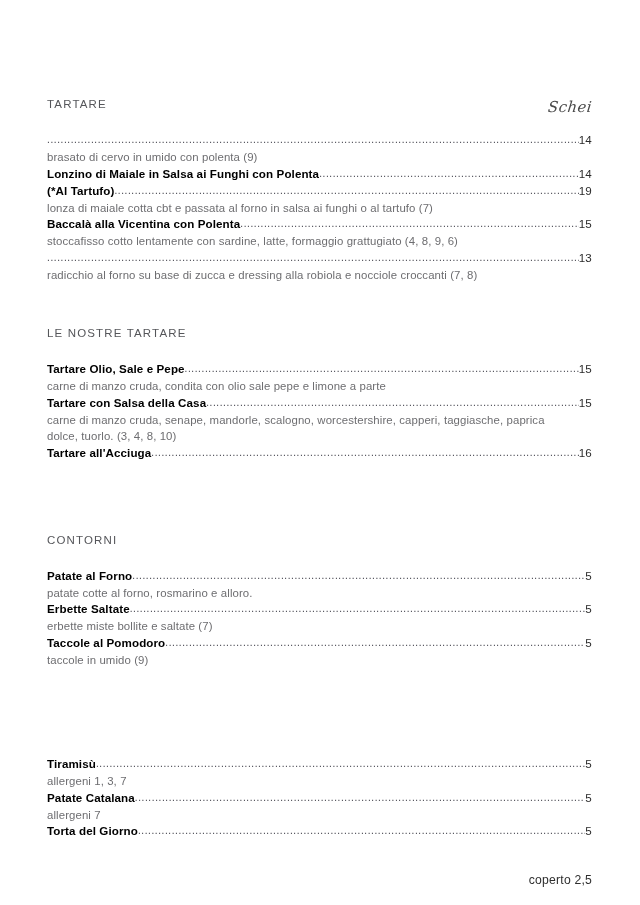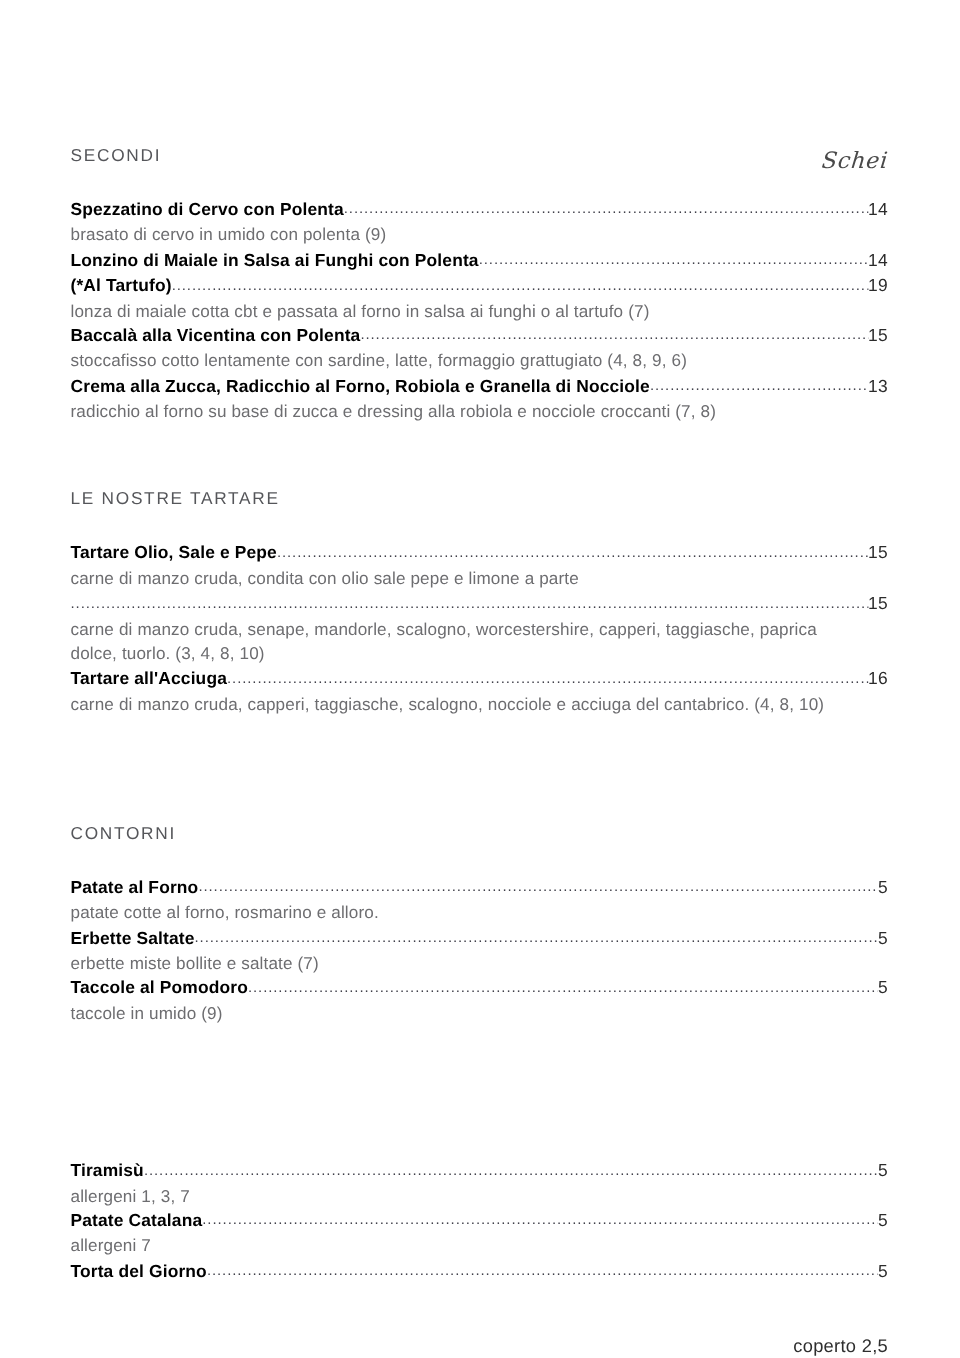--- a/index.html
+++ b/index.html
@@ -104,26 +104,25 @@
   }
 </style>
 </head>
 <body>
 
 <div class="page">
 
   <div class="logo">Schei</div>
 
   <div style="height:98px"></div>
-  <div class="section-head">SECONDI</div>
-  <div class="gap-head"></div>
-
-  <div class="block">
-    <div class="item-row">
-      <span class="item-name">Spezzatino di Cervo con Polenta</span>
+  <div class="section-head">TARTARE</div>
+  <div class="gap-head"></div>
+
+  <div class="block">
+    <div class="item-row">
       <span class="leader">....................................................................................................................................................................</span>
       <span class="price">14</span>
     </div>
     <div class="desc">brasato di cervo in umido con polenta (9)</div>
   </div>
 
   <div class="block">
     <div class="item-row">
       <span class="item-name">Lonzino di Maiale in Salsa ai Funghi con Polenta</span>
       <span class="leader">....................................................................................................................................................................</span>
@@ -144,21 +143,20 @@
     <div class="item-row">
       <span class="item-name">Baccalà alla Vicentina con Polenta</span>
       <span class="leader">....................................................................................................................................................................</span>
       <span class="price">15</span>
     </div>
     <div class="desc">stoccafisso cotto lentamente con sardine, latte, formaggio grattugiato  (4, 8, 9, 6)</div>
   </div>
 
   <div class="block">
     <div class="item-row">
-      <span class="item-name">Crema alla Zucca, Radicchio al Forno, Robiola e Granella di Nocciole</span>
       <span class="leader">....................................................................................................................................................................</span>
       <span class="price">13</span>
     </div>
     <div class="desc">radicchio al forno su base di zucca e dressing alla robiola e nocciole croccanti  (7, 8)</div>
   </div>
 
   <div class="gap-sect-1"></div>
   <div class="section-head">LE NOSTRE TARTARE</div>
   <div class="gap-head"></div>
 
@@ -166,33 +164,33 @@
     <div class="item-row">
       <span class="item-name">Tartare Olio, Sale e Pepe</span>
       <span class="leader">....................................................................................................................................................................</span>
       <span class="price">15</span>
     </div>
     <div class="desc">carne di manzo cruda, condita con olio sale pepe e limone a parte</div>
   </div>
 
   <div class="block">
     <div class="item-row">
+      <span class="item-name">Tartare con Salsa della Casa</span>
       <span class="leader">....................................................................................................................................................................</span>
       <span class="price">15</span>
     </div>
     <div class="desc" style="max-width:525px">carne di manzo cruda, senape, mandorle, scalogno, worcestershire, capperi, taggiasche, paprica dolce, tuorlo. (3, 4, 8, 10)</div>
   </div>
 
   <div class="block">
     <div class="item-row">
       <span class="item-name">Tartare all'Acciuga</span>
       <span class="leader">....................................................................................................................................................................</span>
       <span class="price">16</span>
     </div>
-    <div class="desc" style="max-width:525px">carne di manzo cruda, capperi, taggiasche, scalogno, nocciole e acciuga del cantabrico. (4, 8, 10)</div>
   </div>
 
   <div class="gap-sect-2"></div>
   <div class="section-head">CONTORNI</div>
   <div class="gap-head"></div>
 
   <div class="block">
     <div class="item-row">
       <span class="item-name">Patate al Forno</span>
       <span class="leader">....................................................................................................................................................................</span>

